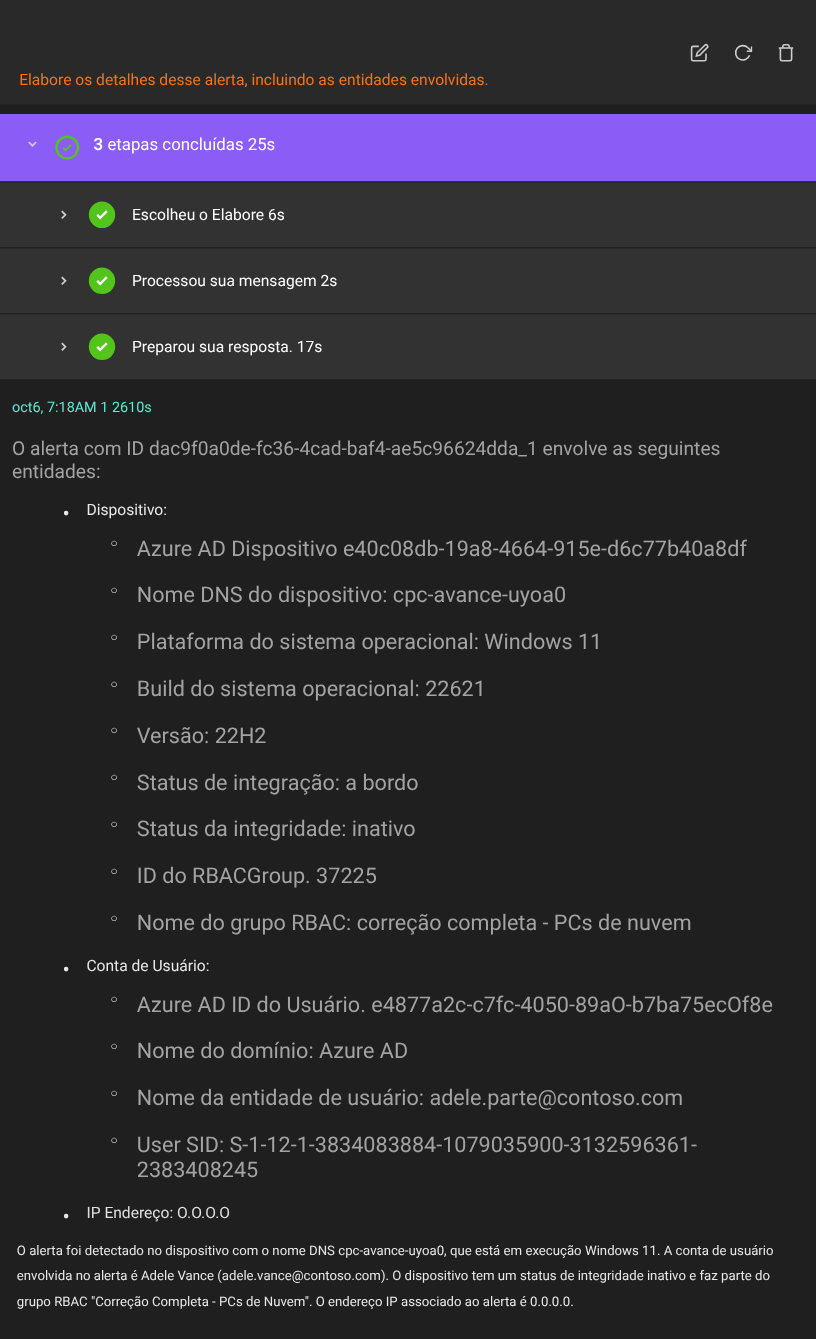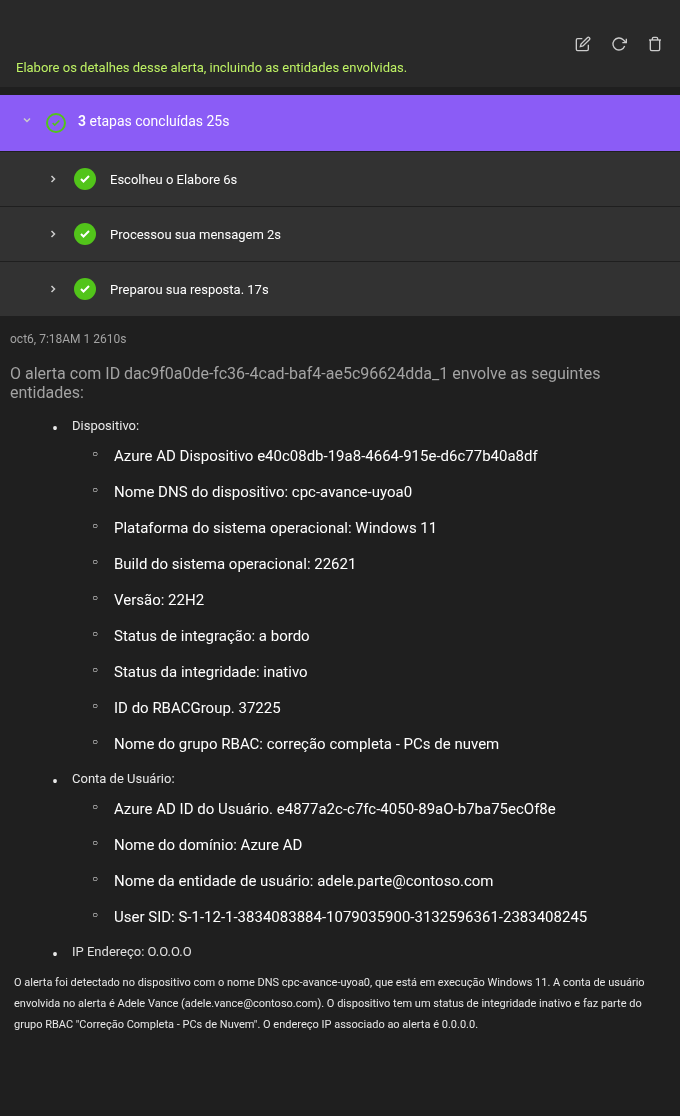--- a/index.html
+++ b/index.html
@@ -18,21 +18,21 @@
     }
     .header-bar {
       display: flex;
       align-items: center;
       justify-content: space-between;
       padding: 12px 16px;
       background: #292929;
     }
     .header-text {
       font-size: 13px;
-      color: #bef264;
+      color: #f97316;
       margin-top: 48px;
     }
     .header-icons {
       display: flex;
       gap: 18px;
       align-items: center;
     }
     .icon-btn {
       width: 18px;
       height: 18px;
@@ -93,21 +93,21 @@
     }
     .step-label {
       font-size: 13px;
       color: #fff;
     }
     .content-body {
       padding: 16px 10px 10px 10px;
     }
     .timestamp-line {
       font-size: 12px;
-      color: #a3a3a3;
+      color: #5eead4;
       margin-bottom: 18px;
     }
     .alert-intro {
       font-size: 16px;
       color: #a3a3a3;
       margin-bottom: 16px;
     }
     ul {
       list-style: none;
     }
@@ -126,22 +126,22 @@
       color: #e8e8e8;
     }
     ul.inner-list {
       margin-top: 14px;
     }
     ul.inner-list > li {
       position: relative;
       padding-left: 24px;
       margin-bottom: 18px;
       margin-left: 18px;
-      font-size: 15px;
-      color: #ffffff;
+      font-size: 18px;
+      color: #a3a3a3;
     }
     ul.inner-list > li::before {
       content: "○";
       position: absolute;
       left: 2px;
       top: 1px;
       font-size: 10px;
       color: #e8e8e8;
     }
     .section-title {

